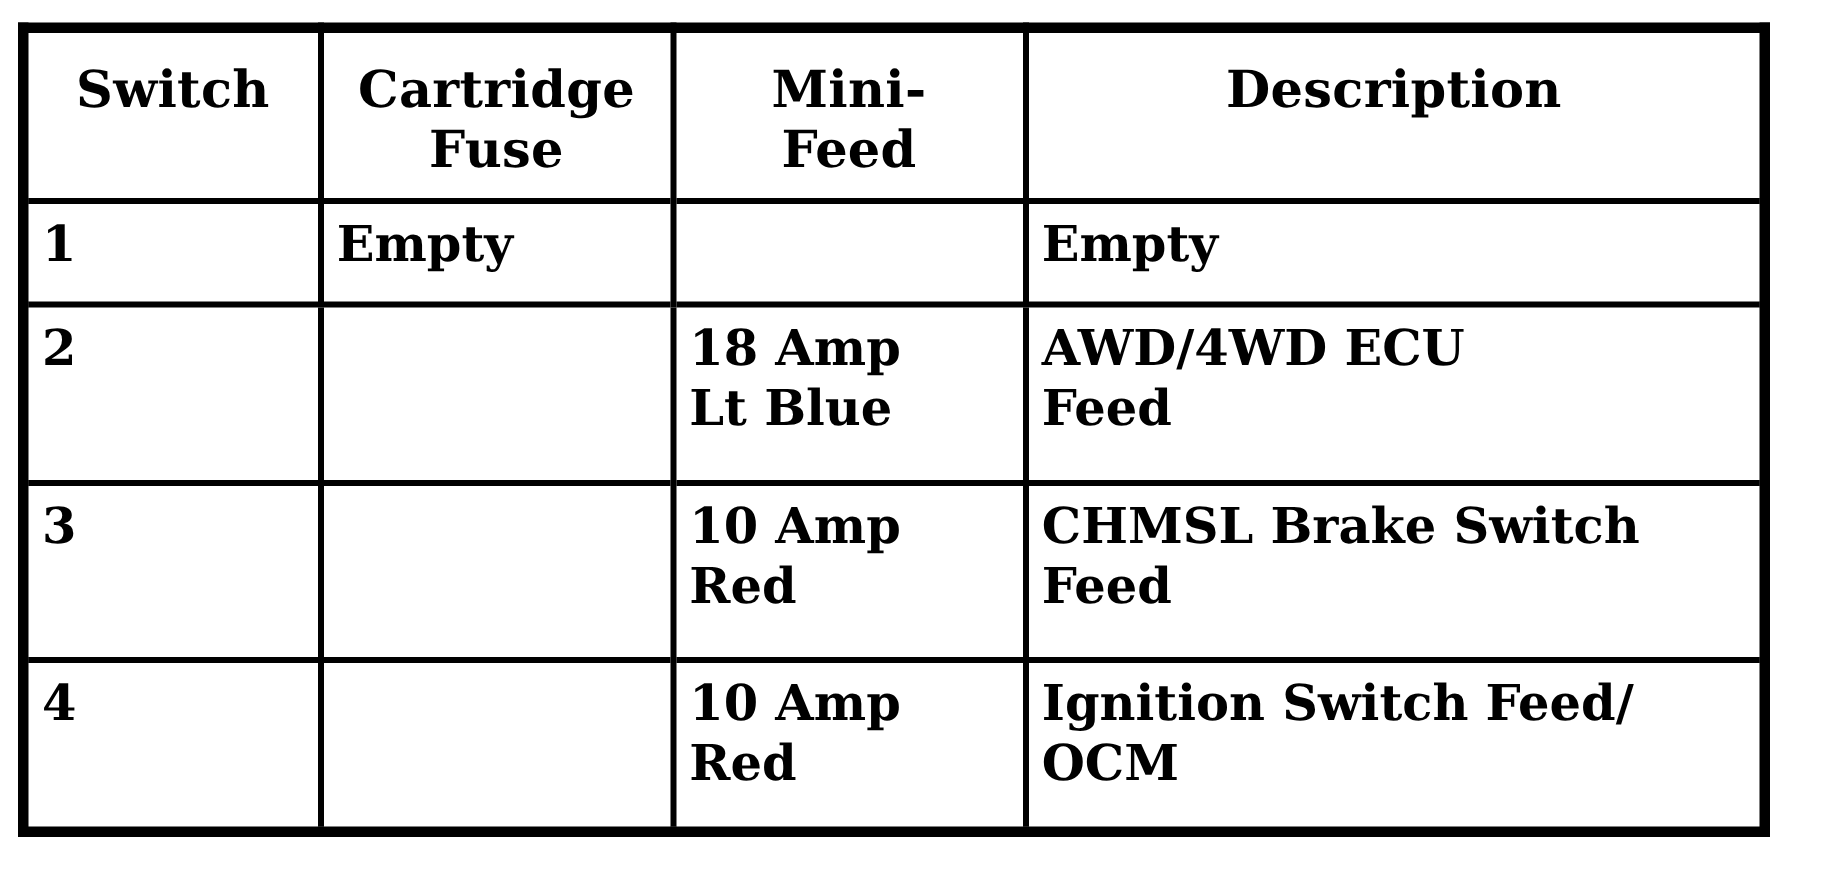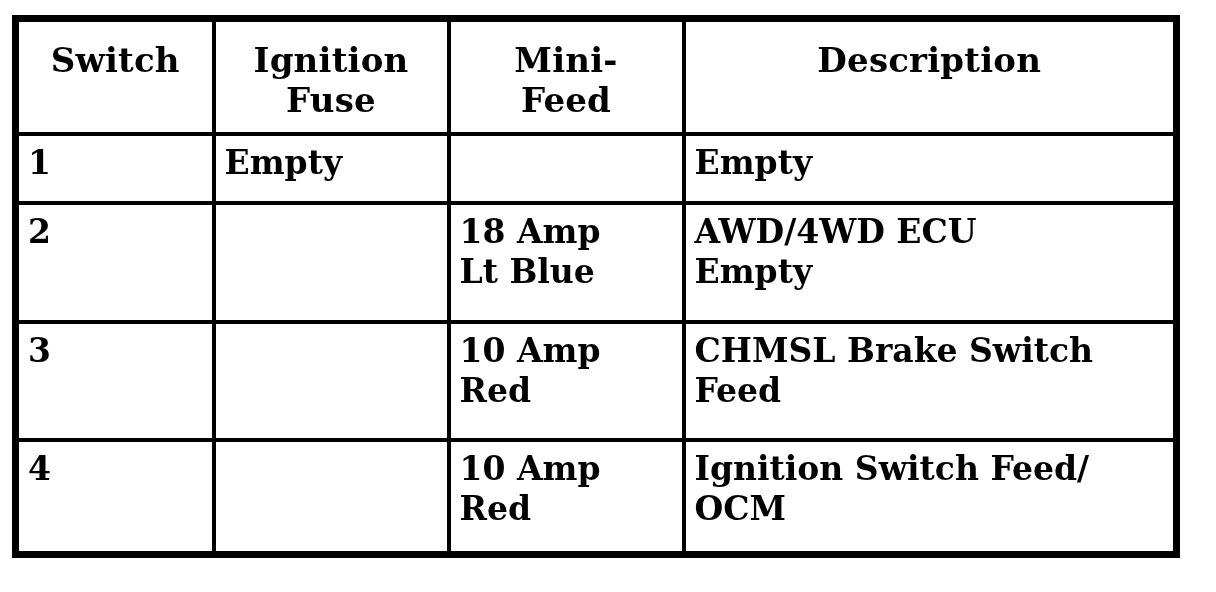--- a/index.html
+++ b/index.html
@@ -111,21 +111,21 @@
       <col class="c-mini">
       <col class="c-desc">
     </colgroup>
 
     <thead>
       <tr class="hdr-row">
         <th class="hdr-cell">
           <div class="hdr-inner">Switch</div>
         </th>
         <th class="hdr-cell">
-          <div class="hdr-inner">Ignition
+          <div class="hdr-inner">Cartridge
 Fuse</div>
         </th>
         <th class="hdr-cell">
           <div class="hdr-inner">Mini-
 Feed</div>
         </th>
         <th class="hdr-cell">
           <div class="hdr-inner">Description</div>
         </th>
       </tr>
@@ -154,21 +154,21 @@
         </td>
         <td>
           <div class="cell-inner empty-cell"></div>
         </td>
         <td>
           <div class="cell-inner">18 Amp
 Lt Blue</div>
         </td>
         <td>
           <div class="cell-inner">AWD/4WD ECU
-Empty</div>
+Feed</div>
         </td>
       </tr>
 
       <tr class="body-row-3">
         <td>
           <div class="cell-inner">3</div>
         </td>
         <td>
           <div class="cell-inner empty-cell"></div>
         </td>

